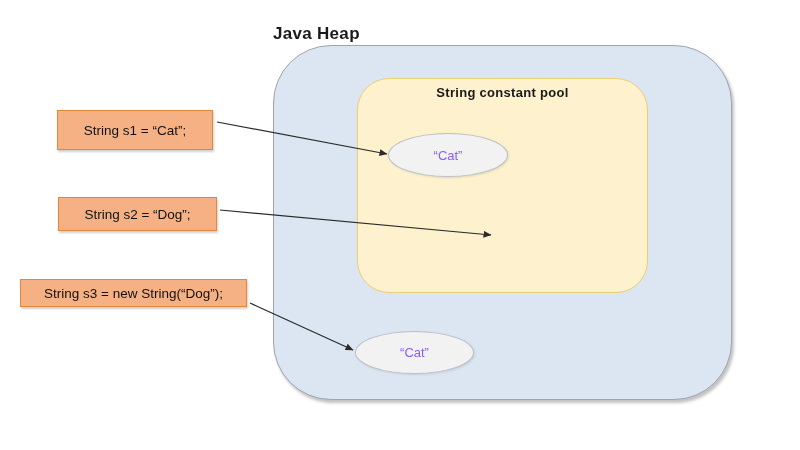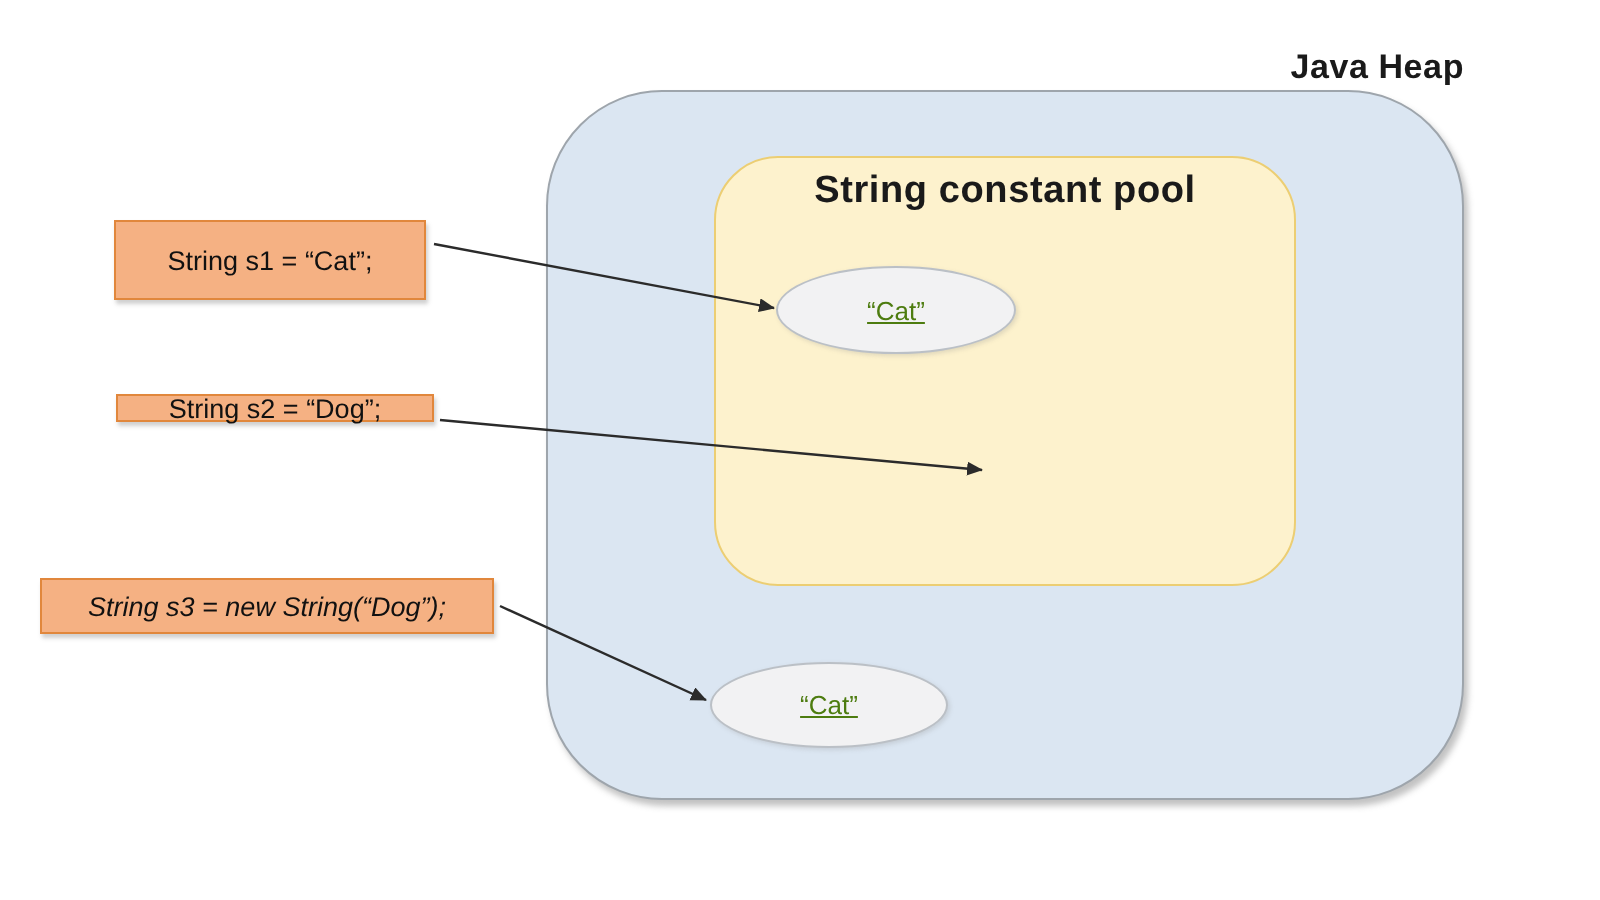--- a/index.html
+++ b/index.html
@@ -13,21 +13,21 @@
     width: 800px;
     height: 450px;
     background: var(--bg, #ffffff);
     overflow: hidden;
   }
   .diagram-title {
     position: absolute;
     left: 273px;
     top: 24px;
     width: 459px;
-    text-align: right;
+    text-align: left;
     font-size: 17px;
     font-weight: bold;
     color: #1a1a1a;
     letter-spacing: 0.3px;
   }
   .heap-box {
     position: absolute;
     left: 273px;
     top: 45px;
     width: 459px;
@@ -48,58 +48,57 @@
     border: 1px solid var(--pool-border, #ecce73);
     border-radius: 32px;
     box-sizing: border-box;
   }
   .pool-label {
     position: absolute;
     left: 357px;
     top: 85px;
     width: 291px;
     text-align: center;
-    font-size: 19px;
+    font-size: 13px;
     font-weight: bold;
     color: #1a1a1a;
     letter-spacing: 0.3px;
   }
   .string-object {
     position: absolute;
     background: var(--object-fill, #f2f2f3);
     border: 1px solid var(--object-border, #bbc0c6);
     border-radius: 50%;
     display: flex;
     align-items: center;
     justify-content: center;
     font-size: 13px;
-    color: #4d7c0f;
+    color: #8b5cf6;
     box-shadow: 1px 1px 2px rgba(140,140,140,0.25);
     box-sizing: border-box;
-    text-decoration: underline;
   }
   .obj-pool-cat { left: 388px; top: 133px; width: 120px; height: 44px; }
   .obj-pool-dog { left: 493px; top: 213px; width: 120px; height: 45px; }
   .obj-heap-cat { left: 355px; top: 331px; width: 119px; height: 43px; }
   .code-box {
     position: absolute;
     background: var(--code-fill, #f5b183);
     border: 1px solid var(--code-border, #e1873c);
     display: flex;
     align-items: center;
     justify-content: center;
     font-size: 13.5px;
     color: #111111;
     box-shadow: 1px 2px 2px rgba(120,120,120,0.35);
     box-sizing: border-box;
     white-space: pre;
   }
   .code-s1 { left: 57px;  top: 110px; width: 156px; height: 40px; }
-  .code-s2 { left: 58px;  top: 197px; width: 159px; height: 14px; }
-  .code-s3 { left: 20px;  top: 289px; width: 227px; height: 28px; font-style: italic; }
+  .code-s2 { left: 58px;  top: 197px; width: 159px; height: 34px; }
+  .code-s3 { left: 20px;  top: 279px; width: 227px; height: 28px; }
   .arrow-layer {
     position: absolute;
     left: 0;
     top: 0;
     width: 800px;
     height: 450px;
     pointer-events: none;
   }
 </style>
 </head>

